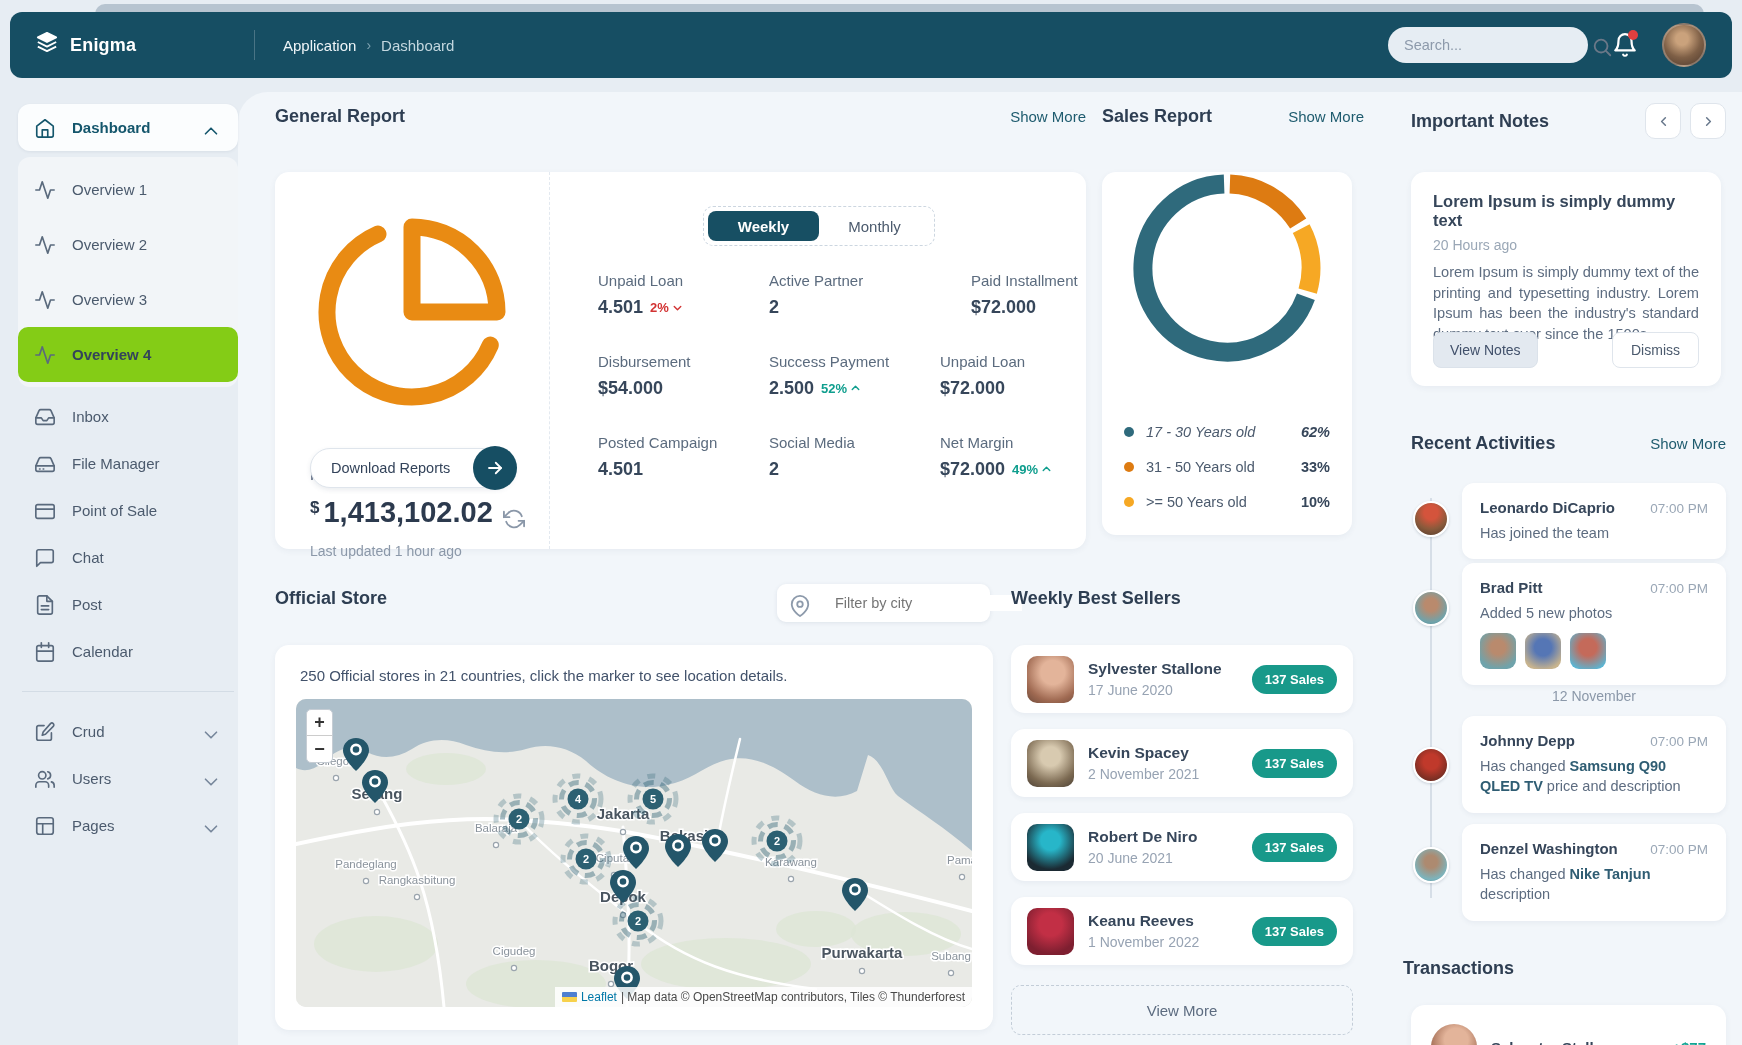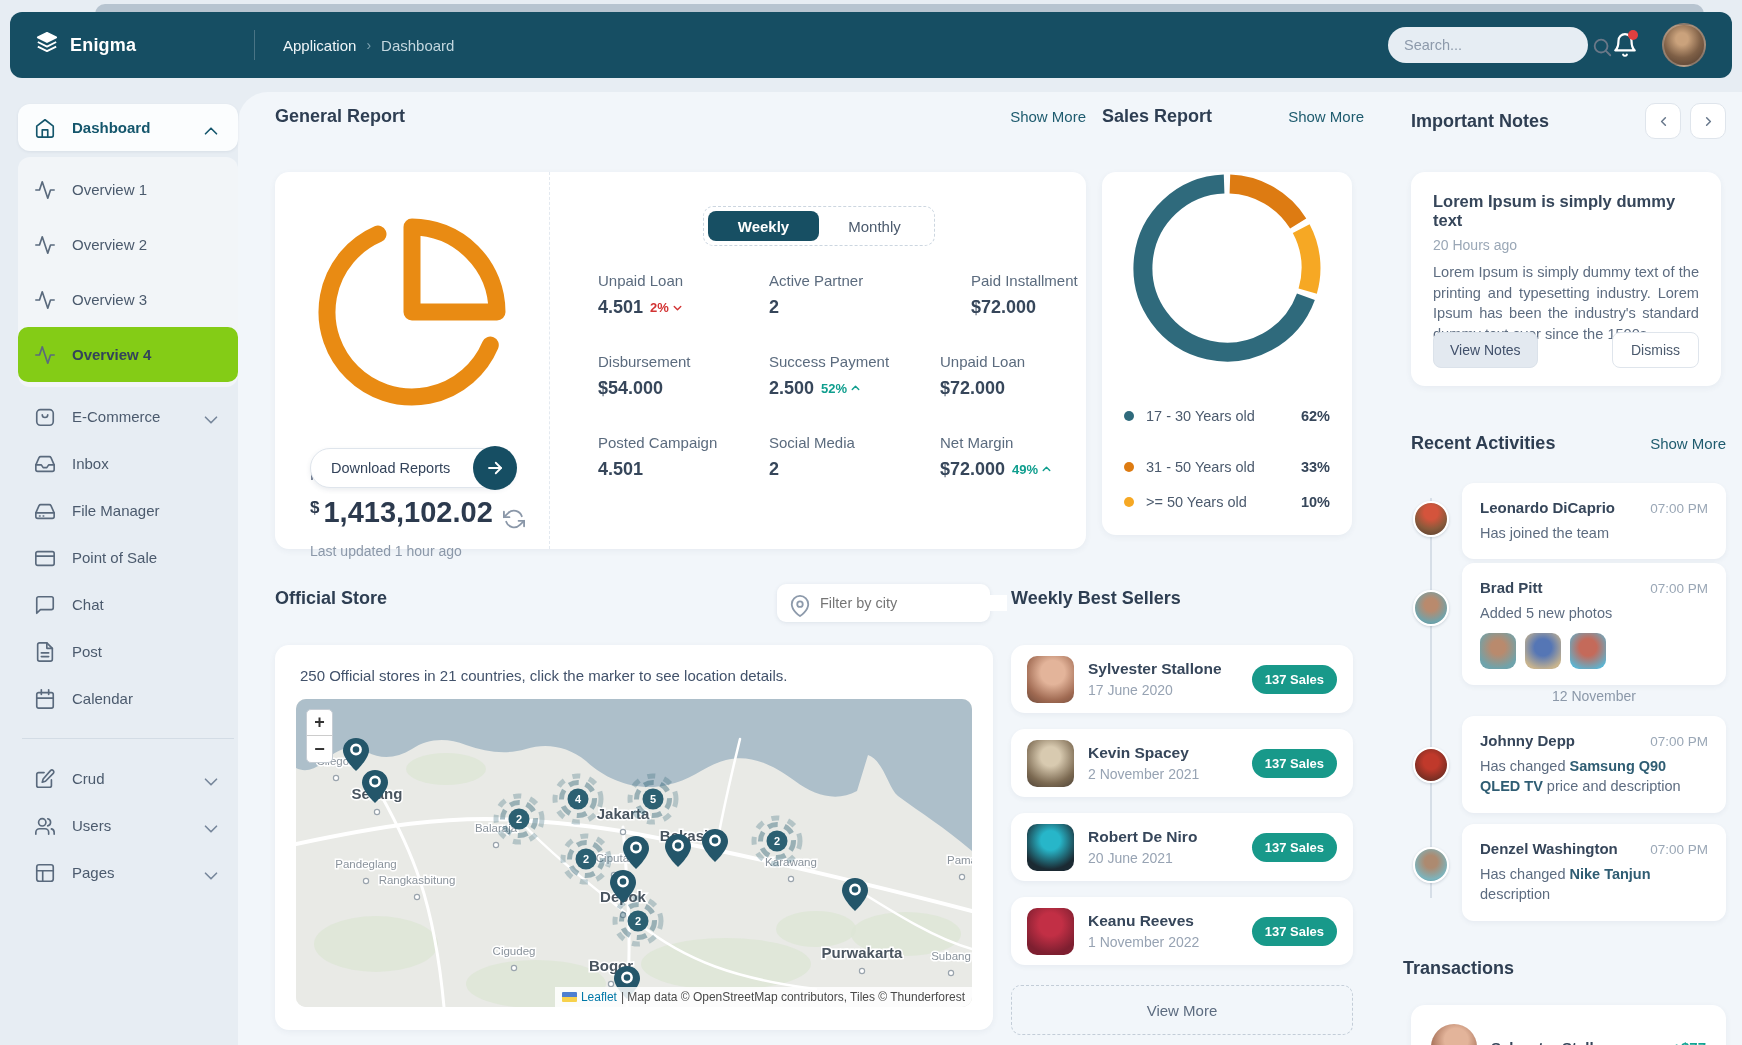--- a/index.html
+++ b/index.html
@@ -221,30 +221,20 @@
       <div class="side-item sub-active">
         <span class="icon"><svg viewBox="0 0 24 24" fill="none" stroke="currentColor" stroke-width="1.8" stroke-linecap="round" stroke-linejoin="round">
             <polyline points="22 12 18 12 15 21 9 3 6 12 2 12"></polyline>
           </svg></span>
         <span class="lbl">Overview 4</span>
       </div>
     </div>
     <div class="side-gap"></div>
     <div class="side-item">
       <span class="icon"><svg viewBox="0 0 24 24" fill="none" stroke="currentColor" stroke-width="1.8" stroke-linecap="round" stroke-linejoin="round">
-          <rect x="3" y="4" width="18" height="17" rx="4"></rect>
-          <path d="M9 9.5c0 1.7 1.3 3 3 3s3-1.3 3-3"></path>
-        </svg></span>
-    <span class="lbl">E-Commerce</span>
-      <span class="chev icon"><svg viewBox="0 0 24 24" fill="none" stroke="currentColor" stroke-width="1.8" stroke-linecap="round" stroke-linejoin="round">
-          <polyline points="6 9 12 15 18 9"></polyline>
-        </svg></span>
-    </div>
-    <div class="side-item">
-      <span class="icon"><svg viewBox="0 0 24 24" fill="none" stroke="currentColor" stroke-width="1.8" stroke-linecap="round" stroke-linejoin="round">
           <polyline points="22 13 16 13 14 16 10 16 8 13 2 13"></polyline>
           <path d="M5.5 5.1L2 13v5a2 2 0 0 0 2 2h16a2 2 0 0 0 2-2v-5l-3.5-7.9A2 2 0 0 0 16.7 4H7.3a2 2 0 0 0-1.8 1.1z"></path>
         </svg></span>
     <span class="lbl">Inbox</span>
     </div>
     <div class="side-item">
       <span class="icon"><svg viewBox="0 0 24 24" fill="none" stroke="currentColor" stroke-width="1.8" stroke-linecap="round" stroke-linejoin="round">
           <line x1="2" y1="14" x2="22" y2="14"></line>
           <path d="M5.5 6.1L2 14v4a2 2 0 0 0 2 2h16a2 2 0 0 0 2-2v-4l-3.5-7.9A2 2 0 0 0 16.7 5H7.3a2 2 0 0 0-1.8 1.1z"></path>
           <line x1="6" y1="17.5" x2="6.6" y2="17.5"></line>
@@ -421,21 +411,21 @@
   <span class="show-more">Show More</span>
 </div>
 <div class="card" id="sr-card">
   <div class="peek"></div>
   <svg id="donut" width="250" height="192" viewBox="0 0 250 192">
       <path d="M203.9 124.7 A84 84 0 1 1 122.1 12.1" fill="none" stroke="#2f6a7c" stroke-width="19"></path>
       <path d="M127.9 12.1 A84 84 0 0 1 196.2 51.5" fill="none" stroke="#dd7b12" stroke-width="19"></path>
       <path d="M199.2 56.6 A84 84 0 0 1 205.7 119.2" fill="none" stroke="#f6a824" stroke-width="19"></path>
     </svg>
   <div id="sr-legend">
-      <div class="legend-row" style="top: 236px;">
+      <div class="legend-row" style="top: 252px; font-style: italic;">
         <span class="legend-dot" style="background:#2f6a7c"></span>
     <span>17 - 30 Years old</span>
     <span class="legend-pct">62%</span>
       </div>
       <div class="legend-row" style="top: 287px;">
         <span class="legend-dot" style="background:#dd7b12"></span>
     <span>31 - 50 Years old</span>
     <span class="legend-pct">33%</span>
       </div>
       <div class="legend-row" style="top: 322px;">
@@ -521,21 +511,21 @@
   <span class="sec-title">Transactions</span>
 </div>
 <div class="card" id="tx-card">
   <div class="tx-av g-s1"></div>
   <span class="tx-name">Sylvester Stallone</span>
   <span class="tx-amt">+$77</span>
 </div>
 
 <div class="sec-header" style="left:275px;top:588px;width:718px;">
   <span class="sec-title">Official Store</span>
-  <span style="position:absolute;left:502px;top:-4px;width:213px;height:38px;background:#fff;border-radius:9px;box-shadow:0 1px 4px rgba(45,70,95,.10);display:flex;align-items:center;padding:0 12px;gap:9px;">
+  <span style="position:absolute;left:502px;top:-4px;width:213px;height:38px;background:#fff;border-radius:9px;box-shadow:0 1px 4px rgba(45,70,95,.10);display:flex;align-items:center;padding:0 12px;gap:24px;">
     <span class="icon" style="width:17px;height:17px;color:#8d9aab">
       <svg viewBox="0 0 24 24" fill="none" stroke="currentColor" stroke-width="2" stroke-linecap="round" stroke-linejoin="round">
           <path d="M21 10c0 7-9 13-9 13s-9-6-9-13a9 9 0 0 1 18 0z"></path>
           <circle cx="12" cy="10" r="3"></circle>
         </svg>
     </span>
     <input type="text" style="border: none; outline: none; flex: 1 1 0%; font-size: 14.5px; font-family: inherit; color: rgb(66, 82, 107);" placeholder="Filter by city">
   </span>
 </div>
 <div class="card" id="os-card">

